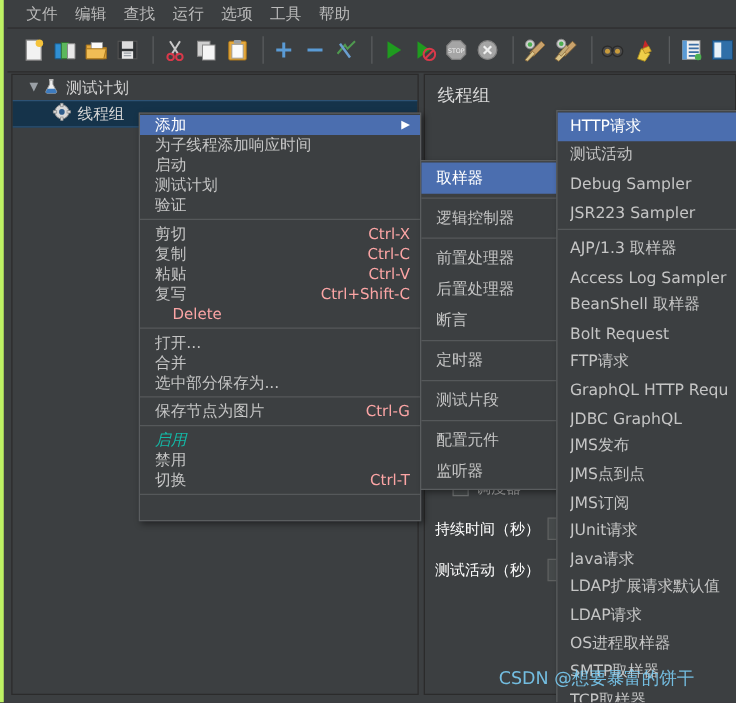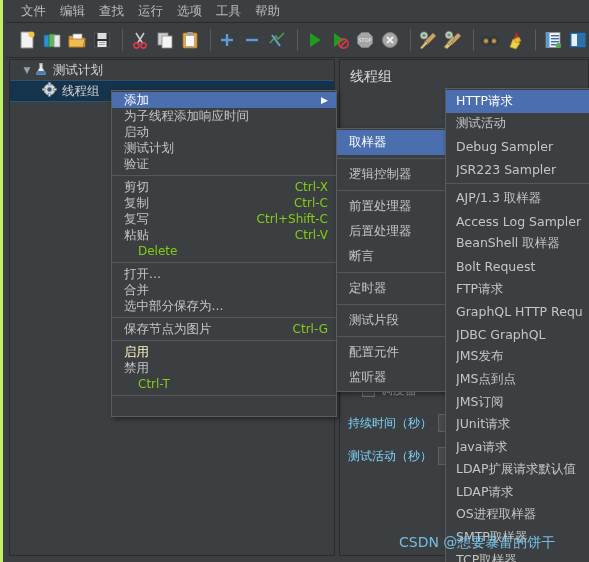--- a/index.html
+++ b/index.html
@@ -148,21 +148,21 @@
     margin-right: 6px;
     display: inline-flex;
     align-items: center;
     justify-content: center;
     font-size: 10px;
     color: #cfcfcf;
     box-sizing: border-box;
     flex: none;
   }
   .indent-1 { padding-left: 14px; }
-  .dim { color: #7dd3fc; }
+  .dim { color: #ffffff; }
 
   
   .popup {
     position: absolute;
     background: #3c3f41;
     border: 1px solid #5a5d5f;
     box-shadow: 2px 2px 5px rgba(0,0,0,.45);
     padding: 1px 0;
     z-index: 50;
     box-sizing: border-box;
@@ -174,36 +174,36 @@
     height: 24px;
     padding: 0 8px 0 12px;
     font-size: 12.5px;
     color: #c5c5c5;
     white-space: nowrap;
     cursor: default;
     box-sizing: border-box;
   }
   .mi .mi-label { flex: 1; overflow: hidden; }
   .mi .mi-accel {
-    color: #84cc16;
+    color: #fca5a5;
     font-size: 12px;
     margin-left: 14px;
     font-family: "DejaVu Sans", "Liberation Sans", sans-serif;
   }
   .mi .mi-arrow {
     color: #c5c5c5;
     font-size: 9px;
     margin-left: 12px;
   }
   .mi.selected {
     background: #4b6eaf;
     color: #ffffff;
   }
   .mi.selected .mi-arrow { color: #ffffff; }
-  .mi.disabled { color: #fef9c3; }
+  .mi.disabled { color: #14b8a6; font-style: italic; }
   .mi-sep {
     height: 1px;
     background: #55585a;
     margin: 3px 0;
   }
 
   
   #ctx-menu { left: 108px; top: 90px; width: 226px; }
   #ctx-menu .mi { height: 16px; }
   
@@ -509,28 +509,28 @@
     <div class="mi-sep"></div>
     <div class="mi">
       <span class="mi-label">剪切</span>
       <span class="mi-accel">Ctrl-X</span>
     </div>
     <div class="mi">
       <span class="mi-label">复制</span>
       <span class="mi-accel">Ctrl-C</span>
     </div>
     <div class="mi">
+      <span class="mi-label">粘贴</span>
+      <span class="mi-accel">Ctrl-V</span>
+    </div>
+    <div class="mi">
       <span class="mi-label">复写</span>
       <span class="mi-accel">Ctrl+Shift-C</span>
     </div>
     <div class="mi">
-      <span class="mi-label">粘贴</span>
-      <span class="mi-accel">Ctrl-V</span>
-    </div>
-    <div class="mi">
       <span class="mi-accel">Delete</span>
     </div>
     <div class="mi-sep"></div>
     <div class="mi">
       <span class="mi-label">打开...</span>
     </div>
     <div class="mi">
       <span class="mi-label">合并</span>
     </div>
     <div class="mi">
@@ -542,20 +542,21 @@
       <span class="mi-accel">Ctrl-G</span>
     </div>
     <div class="mi-sep"></div>
     <div class="mi disabled">
       <span class="mi-label">启用</span>
     </div>
     <div class="mi">
       <span class="mi-label">禁用</span>
     </div>
     <div class="mi">
+      <span class="mi-label">切换</span>
       <span class="mi-accel">Ctrl-T</span>
     </div>
     <div class="mi-sep"></div>
     <div class="mi">
       
     </div>
   </div>
 
   <div class="popup" id="sub-add">
     <div class="mi selected">

